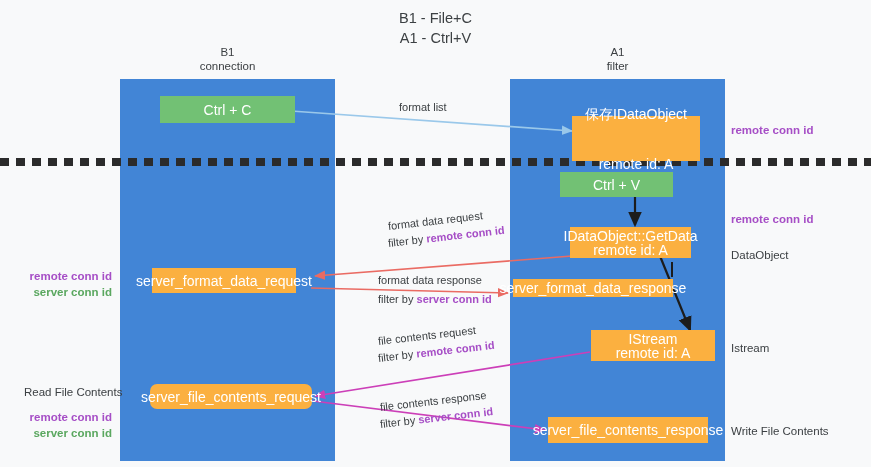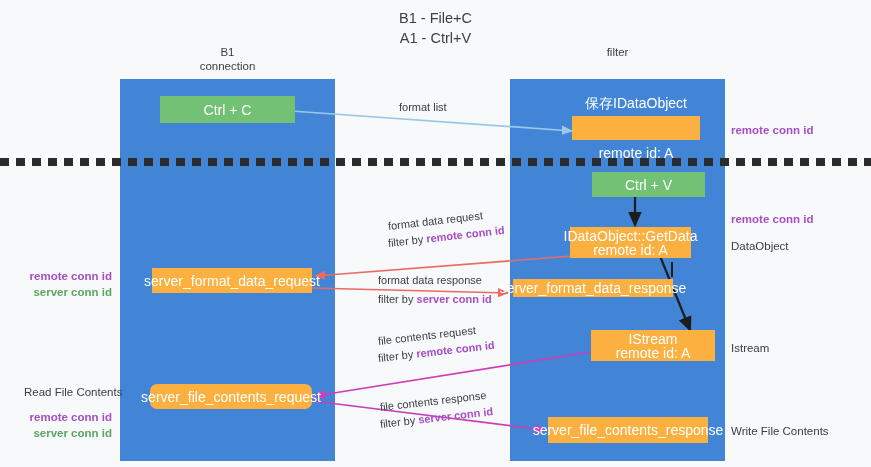--- a/index.html
+++ b/index.html
@@ -125,20 +125,21 @@
   <div class="title">
     <div>B1 - File+C</div>
     <div>A1 - Ctrl+V</div>
   </div>
 
   <div class="lane-head" id="head-left">
     <span class="l1">B1</span>
     <span class="l2">connection</span>
   </div>
   <div class="lane-head" id="head-right">
+    <span class="l1">A1</span>
     <span class="l2">filter</span>
   </div>
 
   <svg id="wires" viewBox="0 0 871 467" xmlns="http://www.w3.org/2000/svg">
     <defs>
       <marker id="ah-blue" markerWidth="7" markerHeight="7" refX="6" refY="3.2" orient="auto">
         <path d="M0,0.4 L6.6,3.2 L0,6 z" fill="#9ac8ea"></path>
       </marker>
       <marker id="ah-red" markerWidth="7" markerHeight="7" refX="6" refY="3.2" orient="auto">
         <path d="M0,0.4 L6.6,3.2 L0,6 z" fill="#ea6b63"></path>
@@ -168,35 +169,35 @@
 
     <line x1="313" y1="401" x2="545" y2="430" stroke="#cc3fb8" stroke-width="1.7" marker-end="url(#ah-mag)"></line>
   </svg>
 
   <div id="divider"></div>
 
   <div class="node green" style="left:160px; top:96px; width:135px; height:27px;">
     <span>Ctrl + C</span>
   </div>
 
-  <div class="node orange" style="left:572px; top:116px; width:128px; height:24px;gap:36px;">
+  <div class="node orange" style="left:572px; top:116px; width:128px; height:45px;gap:36px;">
     <span>保存IDataObject</span>
     <span class="sub">remote id: A</span>
   </div>
 
-  <div class="node green" style="left:592px; top:172px; width:113px; height:25px;">
+  <div class="node green" style="left:560px; top:172px; width:113px; height:25px;">
     <span>Ctrl + V</span>
   </div>
 
   <div class="node orange" style="left:570px; top:227px; width:121px; height:31px;">
     <span>IDataObject::GetData</span>
     <span class="sub">remote id: A</span>
   </div>
 
-  <div class="node orange" style="left:152px; top:268px; width:160px; height:25px;">
+  <div class="node orange" style="left:152px; top:268px; width:144px; height:25px;">
     <span>server_format_data_request</span>
   </div>
 
   <div class="node orange" style="left:513px; top:279px; width:160px; height:18px;">
     <span>server_format_data_response</span>
   </div>
 
   <div class="node orange" style="left:591px; top:330px; width:124px; height:31px;">
     <span>IStream</span>
     <span class="sub">remote id: A</span>
@@ -233,21 +234,21 @@
     <span class="rot tilt-l">file contents response</span>
     <span class="rot tilt-l"><span>filter by </span><span class="hl-purple">server conn id</span></span>
   </div>
 
   <div class="side-note" style="left:731px; top:122px;">
     <span class="purple">remote conn id</span>
   </div>
 
   <div class="side-note" style="left:731px; top:211px;">
     <span class="purple">remote conn id</span>
-    <span class="plain" style="margin-top:11px;">DataObject</span>
+    <span class="plain" style="margin-top:20px;">DataObject</span>
   </div>
 
   <div class="side-note" style="left:731px; top:340px;">
     <span class="plain">Istream</span>
   </div>
 
   <div class="side-note" style="left:731px; top:423px;">
     <span class="plain">Write File Contents</span>
   </div>
 

